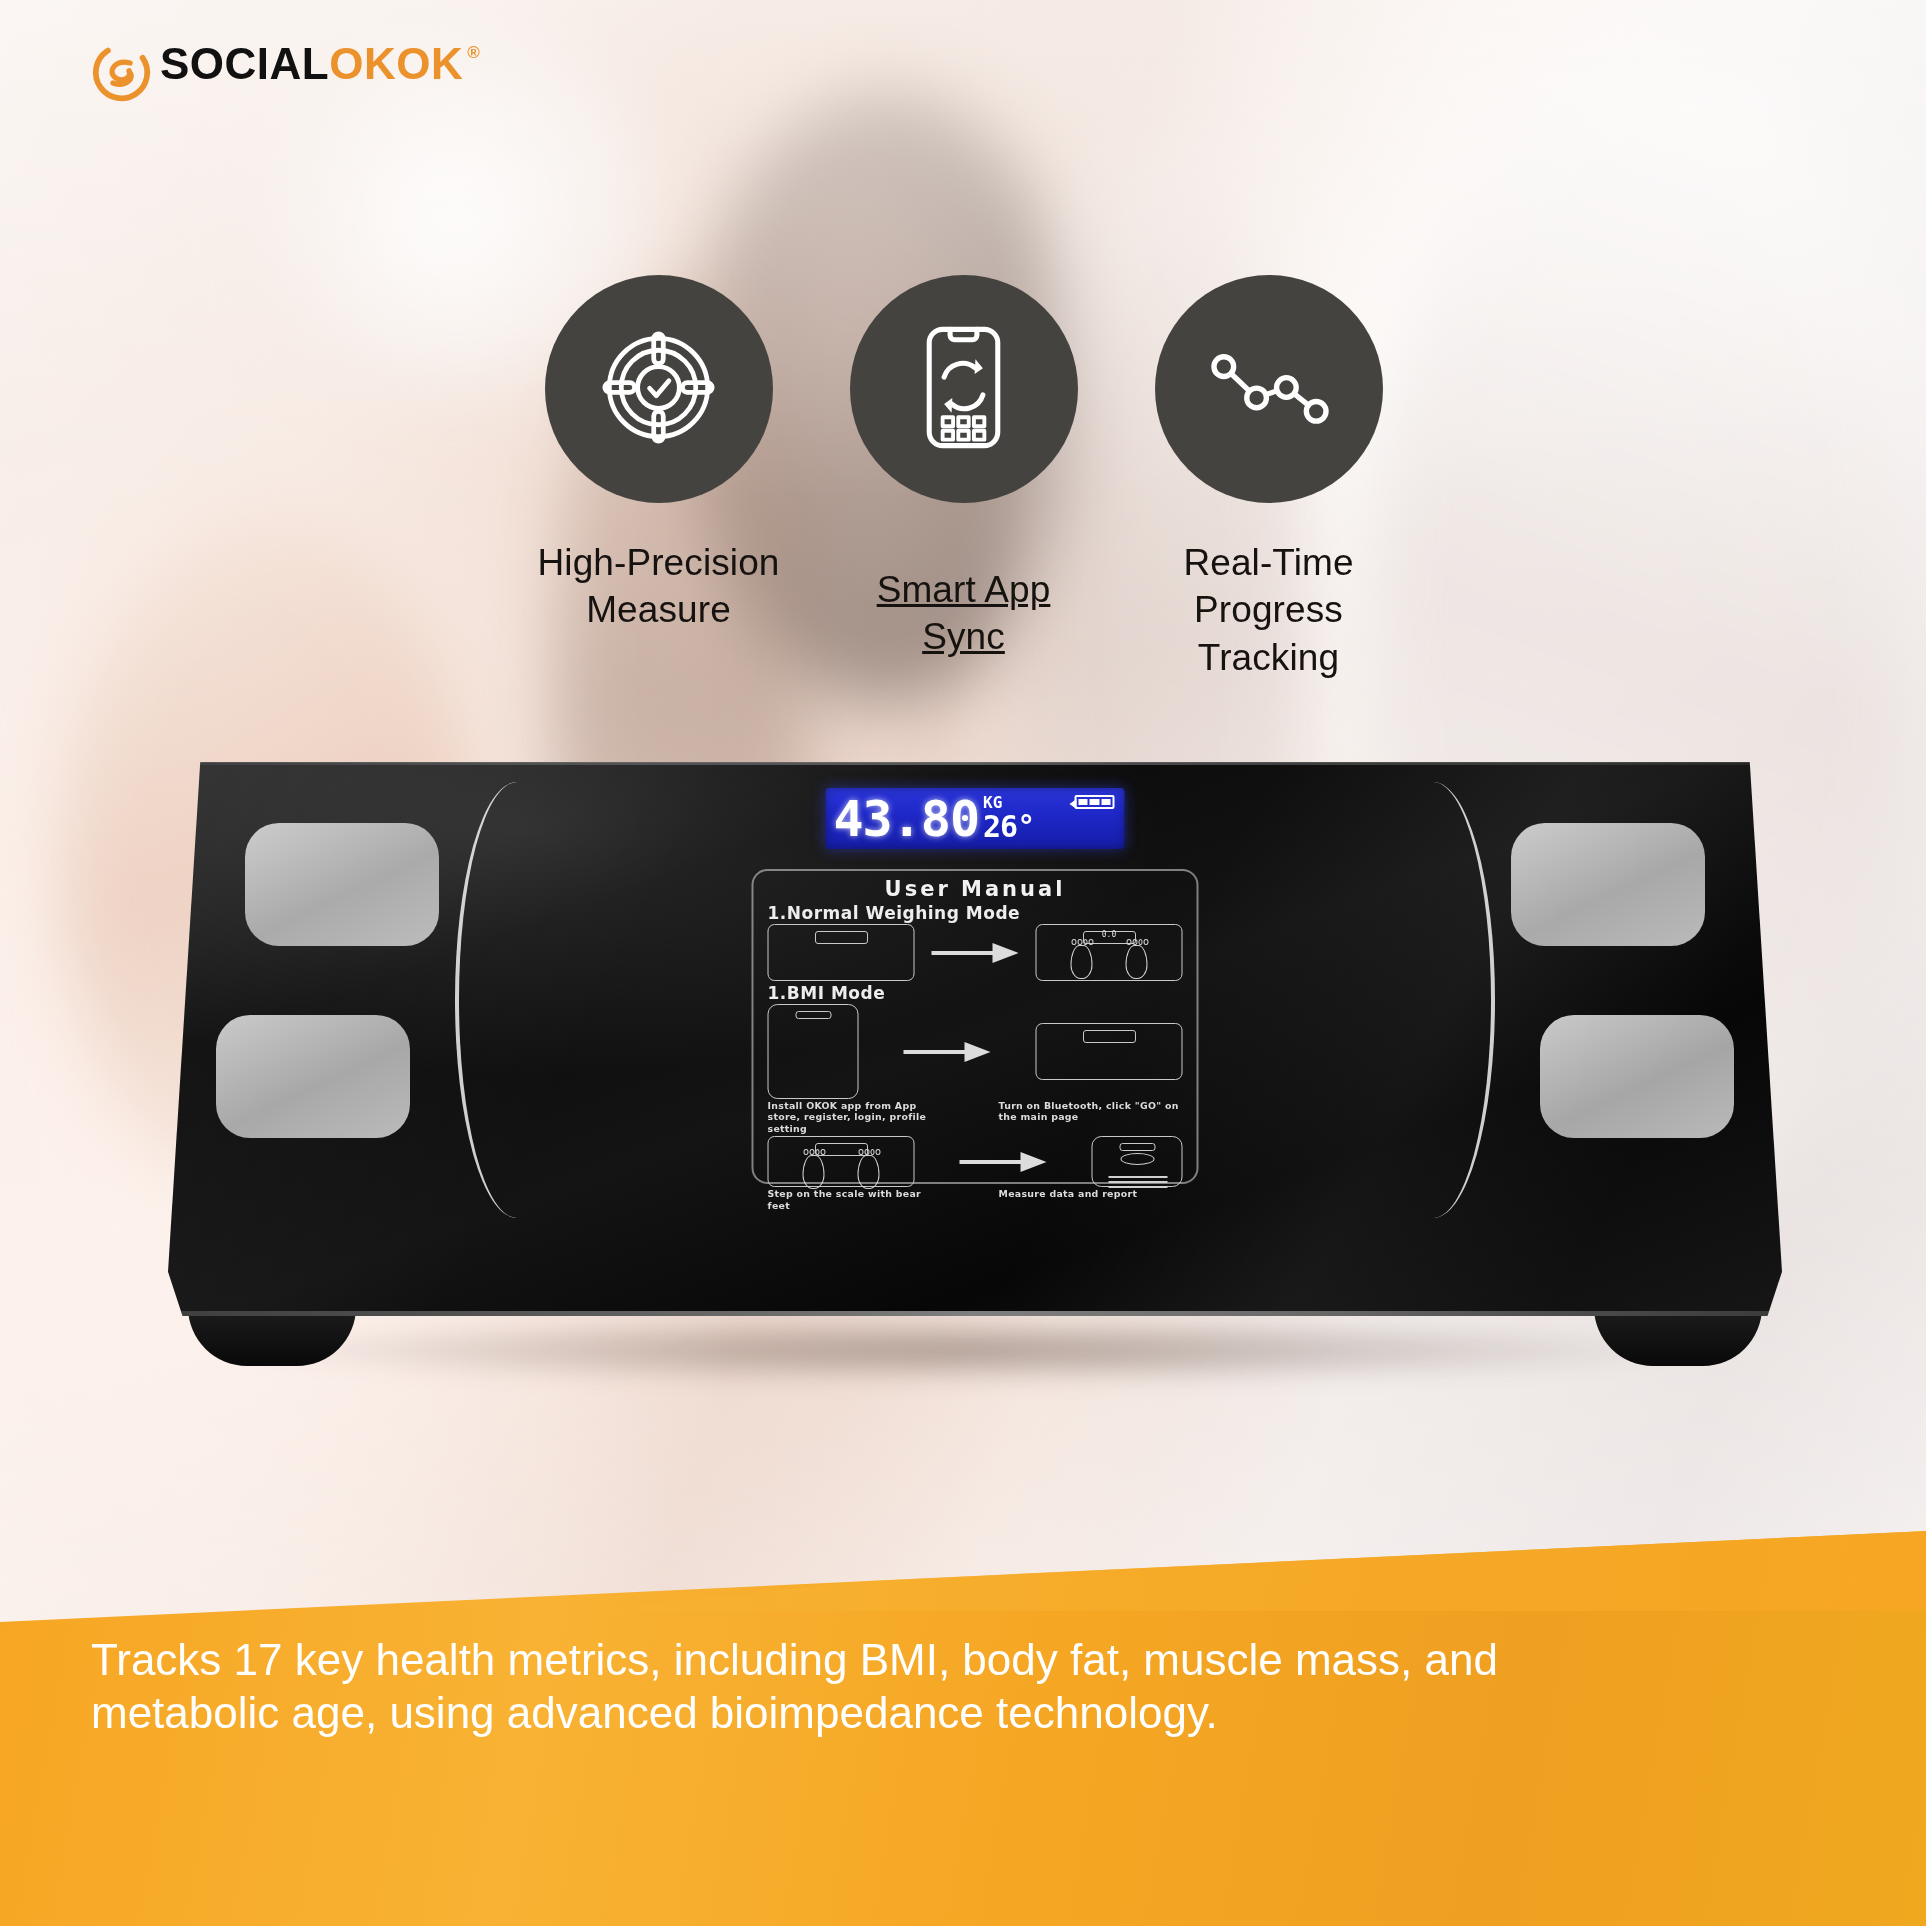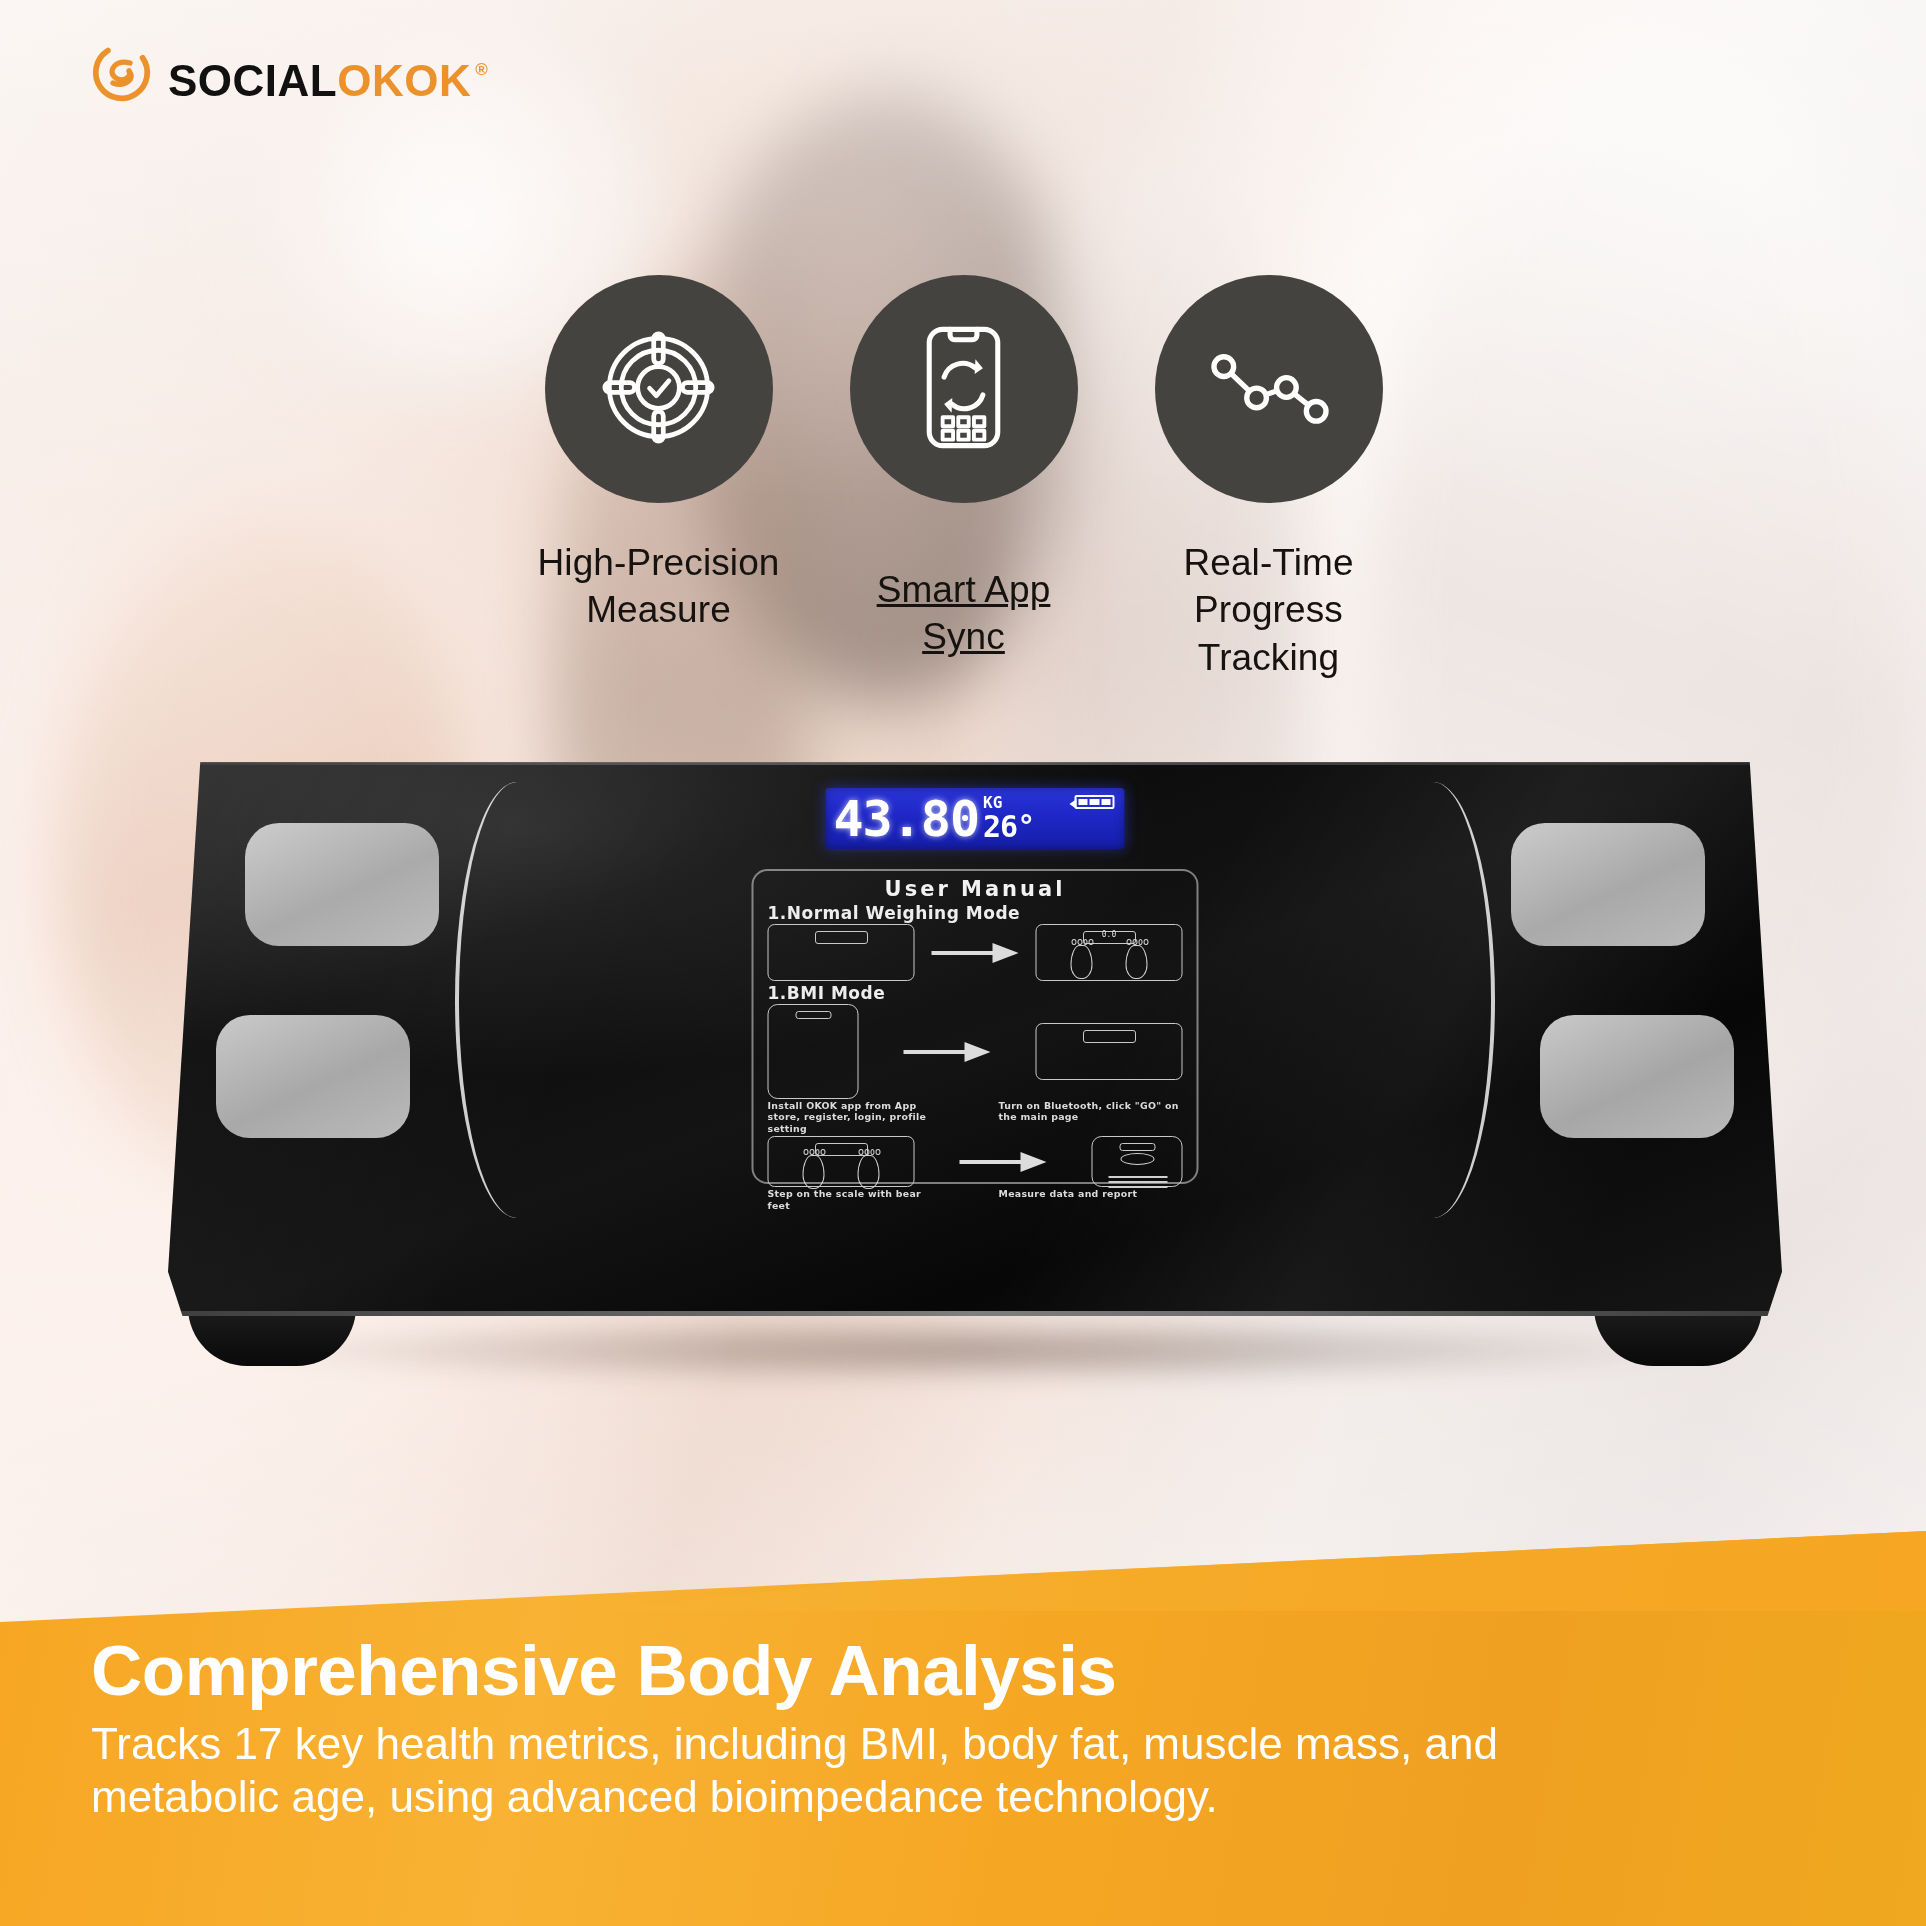--- a/index.html
+++ b/index.html
@@ -33,21 +33,21 @@
   #bg .p4 { left:59px;  top:515px; width:416px; height:693px;
             background:linear-gradient(160deg,#f6e2d6,#e2b9a2,#f7ebe3); opacity:.6;}
   #bg .p5 { left:1366px; top:59px; width:554px; height:1168px;
             background:linear-gradient(200deg,#ffffff,#e7dcd8,#f6f1ef); opacity:.75;}
   #bg .p6 { left:248px; top:40px;  width:416px; height:356px;
             background:radial-gradient(circle,#ffffff 10%,#f3e7e1 70%); opacity:.85;}
   #bg .haze { position:absolute; inset:0;
     background:linear-gradient(180deg, rgba(255,255,255,.55) 0%, rgba(255,255,255,.12) 26%, rgba(255,255,255,.08) 60%, rgba(255,255,255,.55) 96%); }
 
   
-  #logo { position:absolute; left:91px; top:42px; display:flex; align-items:flex-end; gap:16px; z-index:6;}
+  #logo { position:absolute; left:91px; top:42px; display:flex; align-items:flex-start; gap:8px; z-index:6;}
   #logo .mark { width:61px; height:61px; }
   #logo .word { font-size:44px; font-weight:bold; letter-spacing:0.5px; line-height:1;
                 display:flex; align-items:flex-start; }
   #logo .w1 { color:#111111; }
   #logo .w2 { color:#eb922c; }
   #logo .reg { color:#eb922c; font-size:17px; margin-left:4px; margin-top:2px;}
 
   
   #features { position:absolute; left:0; top:275px; width:1927px; z-index:6;
               display:flex; justify-content:center; align-items:flex-start; gap:40px; padding:0 228px;}
@@ -365,16 +365,15 @@
         <div class="note" style="width:184px">Measure data and report</div>
       </div>
     </div>
 
     <div class="gloss"></div>
   </div>
 </div>
 
 <div id="banner">
   <div class="slab-a"></div>
-  <h1>Comprehensive Body Analysis</h1>
   <p>Tracks 17 key health metrics, including BMI, body fat, muscle mass, and metabolic age, using advanced bioimpedance technology.</p>
 </div>
 
 
 </body></html>

